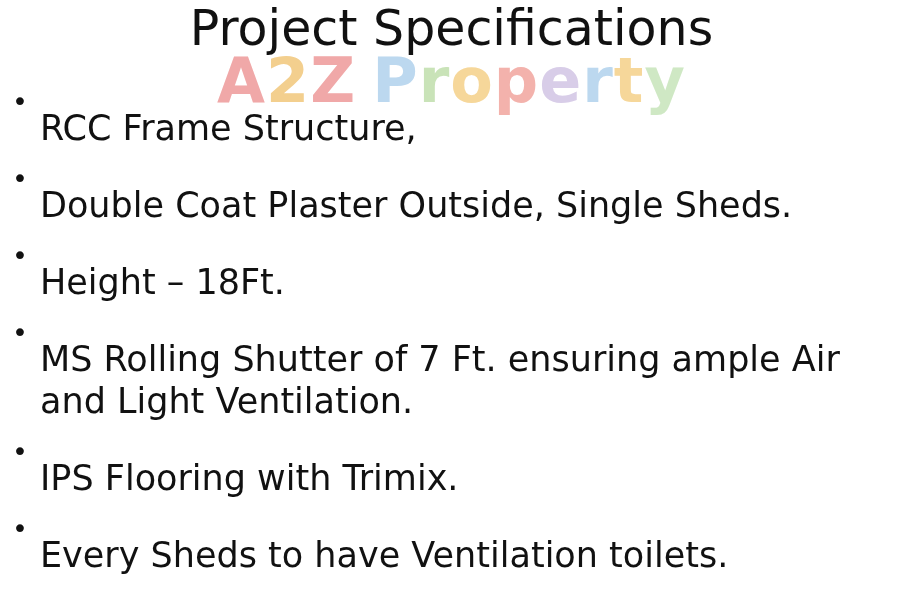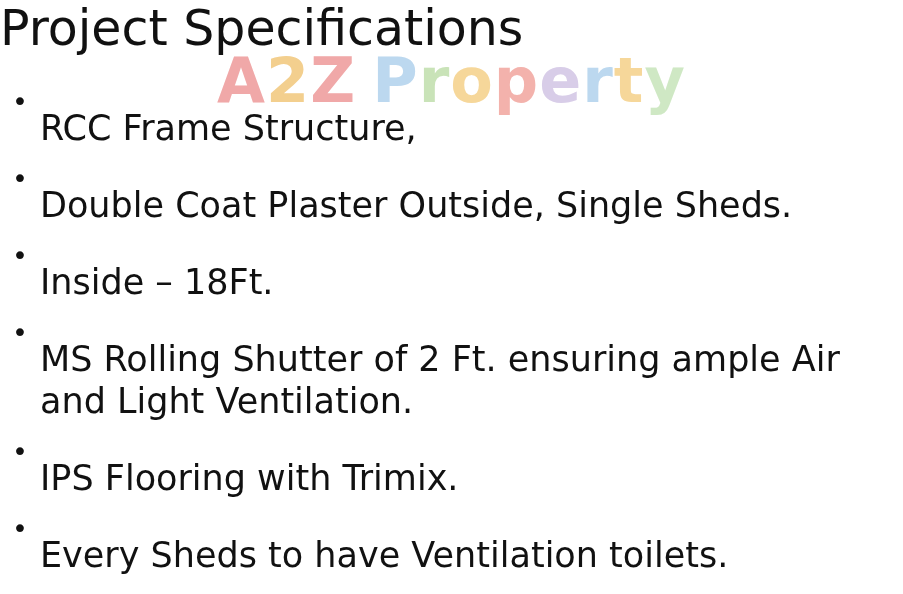--- a/index.html
+++ b/index.html
@@ -45,21 +45,21 @@
   .wm-o  { color: #f6d79a; }
   .wm-p2 { color: #f3b2ac; }
   .wm-e  { color: #d8cde8; }
   .wm-r2 { color: #bcd8ef; }
   .wm-t  { color: #f6d79a; }
   .wm-y  { color: #cfe8c4; }
 
   .slide-title {
     position: relative;
     z-index: 2;
-    text-align: left;
+    text-align: center;
     font-size: 49px;
     line-height: 1.04;
     color: #111111;
     padding-top: 4px;
     font-weight: normal;
     margin: 0;
     letter-spacing: 0px;
   }
 
   .bullets {
@@ -110,25 +110,25 @@
     <li class="bullet">
       <span class="bullet-marker">•</span>
       <span class="bullet-text">RCC Frame Structure,</span>
     </li>
     <li class="bullet">
       <span class="bullet-marker">•</span>
       <span class="bullet-text">Double Coat Plaster Outside, Single Sheds.</span>
     </li>
     <li class="bullet">
       <span class="bullet-marker">•</span>
-      <span class="bullet-text">Inside – 18Ft.</span>
+      <span class="bullet-text">Height – 18Ft.</span>
     </li>
     <li class="bullet">
       <span class="bullet-marker">•</span>
-      <span class="bullet-text">MS Rolling Shutter of 2 Ft. ensuring ample Air and Light Ventilation.</span>
+      <span class="bullet-text">MS Rolling Shutter of 7 Ft. ensuring ample Air and Light Ventilation.</span>
     </li>
     <li class="bullet">
       <span class="bullet-marker">•</span>
       <span class="bullet-text">IPS Flooring with Trimix.</span>
     </li>
     <li class="bullet">
       <span class="bullet-marker">•</span>
       <span class="bullet-text">Every Sheds to have Ventilation toilets.</span>
     </li>
   </ul>

